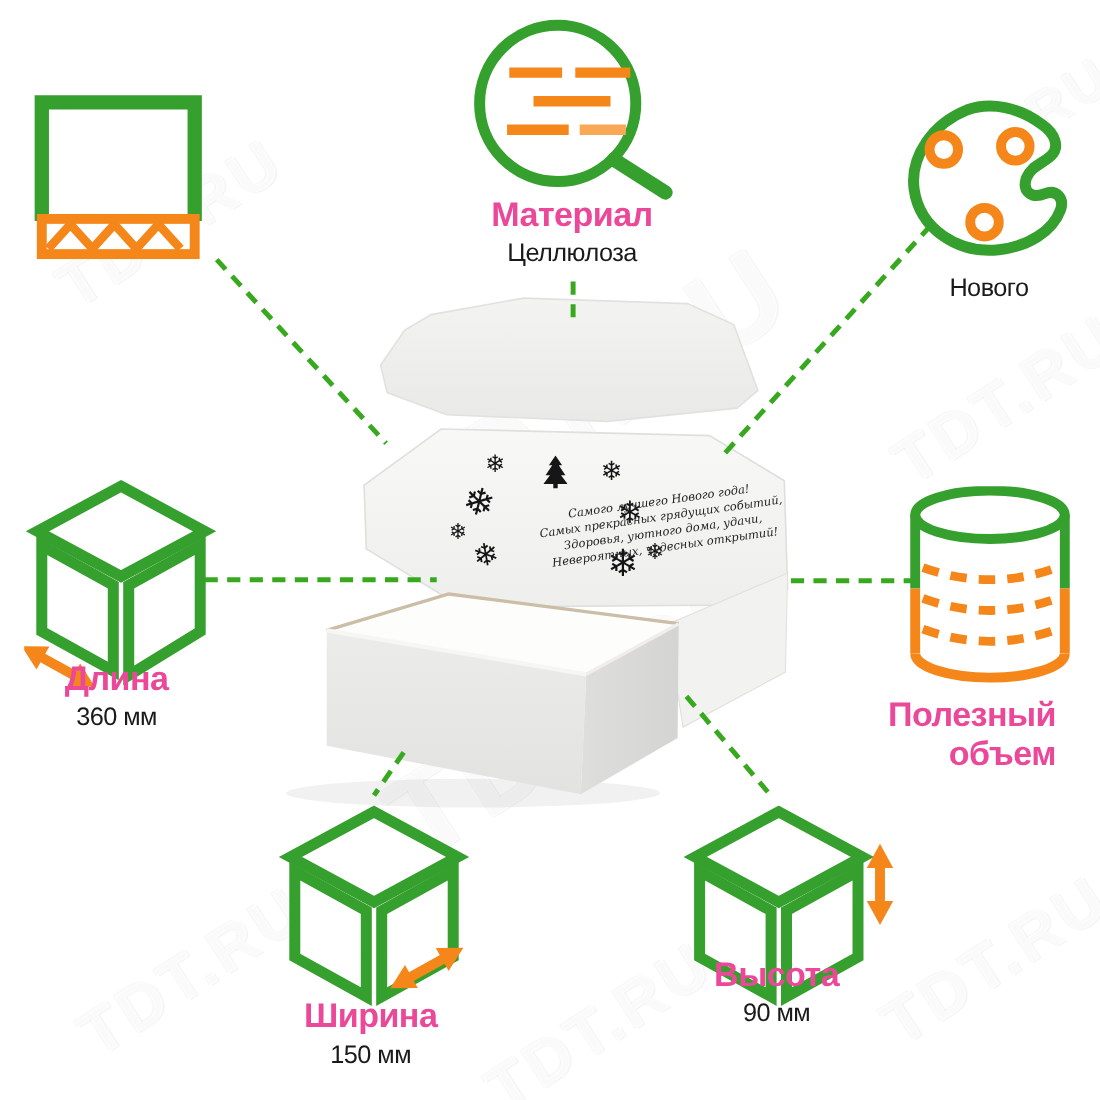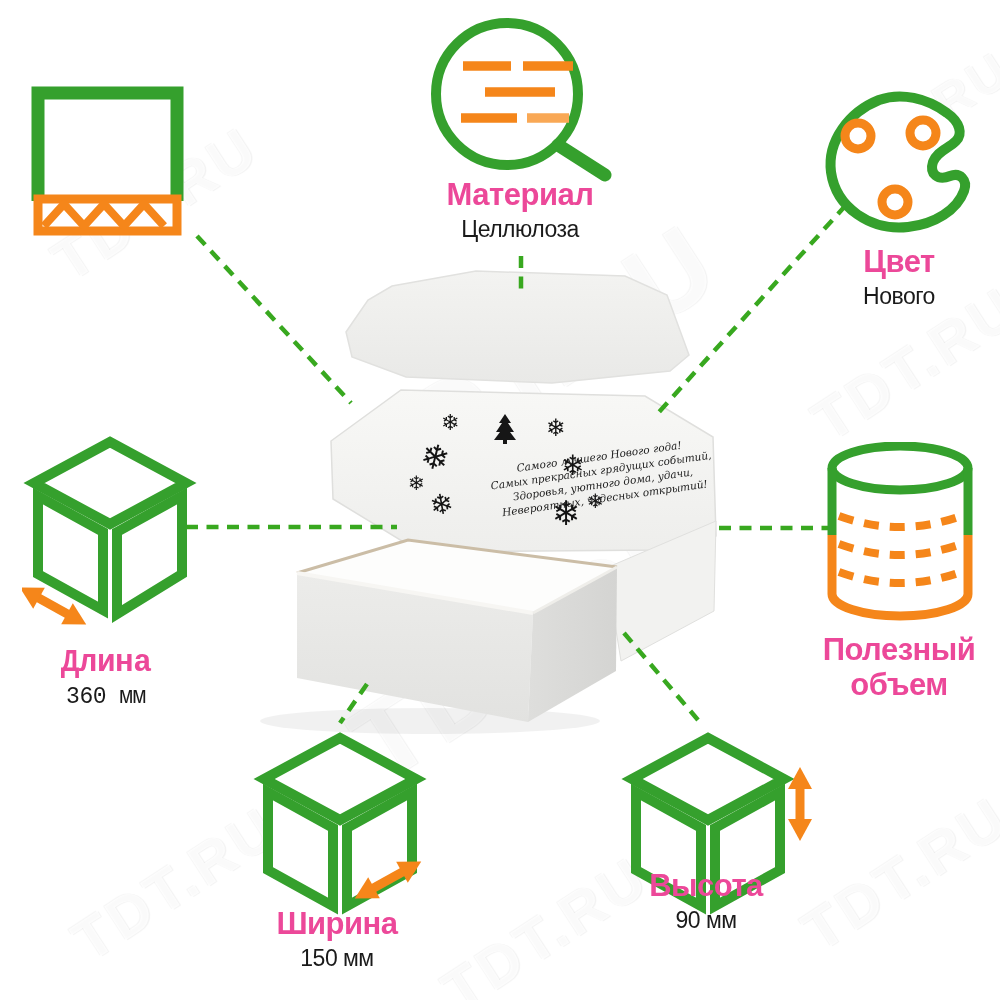--- a/index.html
+++ b/index.html
@@ -129,55 +129,54 @@
     <div class="fvalue">Целлюлоза</div>
   </div>
 
   <svg class="icon" style="left:818px;top:88px;" width="162" height="152" viewBox="0 0 162 152">
     <path d="M61,12 C31,24 9,53 13,84 C18,120 53,143 90,139 C117,136 139,122 146,103 C150,92 142,84 132,88 C120,93 111,86 115,74 C119,63 130,61 138,53 C145,46 142,34 129,25 C109,10 83,4 61,12 Z" fill="#ffffff" stroke="#35A02D" stroke-width="10" stroke-linejoin="round"></path>
     <circle cx="40" cy="48" r="13" fill="none" stroke="#F5861A" stroke-width="9"></circle>
     <circle cx="105" cy="45" r="13" fill="none" stroke="#F5861A" stroke-width="9"></circle>
     <circle cx="77" cy="114" r="13" fill="none" stroke="#F5861A" stroke-width="9"></circle>
   </svg>
   <div class="feat-text" style="left:799px;top:245px;width:200px;">
-    <div class="flabel">Цвет</div>
     <div class="fvalue">Нового</div>
   </div>
 
   <svg class="icon" style="left:22px;top:436px;" width="175" height="195" viewBox="0 0 175 195">
     <g fill="#ffffff" stroke="#35A02D" stroke-width="10">
       <polygon points="88,6 164,47 88,88 12,47"></polygon>
       <polygon points="16,60 81,96 81,174 16,138"></polygon>
       <polygon points="95,96 160,60 160,138 95,178"></polygon>
     </g>
     <g transform="translate(31,170) rotate(29)" fill="#F5861A">
       <rect x="-18" y="-4.5" width="36" height="9"></rect>
       <polygon points="-38,0 -16,-12 -16,12"></polygon>
       <polygon points="38,0 16,-12 16,12"></polygon>
     </g>
   </svg>
-  <div class="feat-text" style="left:6px;top:646px;width:200px;font-family:Liberation Mono, monospace;">
+  <div class="feat-text" style="left:6px;top:600px;width:200px;">
     <div class="flabel">Длина</div>
     <div class="fvalue">360 мм</div>
   </div>
 
   <svg class="icon" style="left:825px;top:442px;" width="150" height="180" viewBox="0 0 150 180">
     <ellipse cx="75" cy="26" rx="68" ry="22" fill="#ffffff" stroke="#35A02D" stroke-width="9"></ellipse>
     <line x1="7" y1="26" x2="7" y2="93" stroke="#35A02D" stroke-width="9"></line>
     <line x1="143" y1="26" x2="143" y2="93" stroke="#35A02D" stroke-width="9"></line>
     <line x1="7" y1="93" x2="7" y2="152" stroke="#F5861A" stroke-width="9"></line>
     <line x1="143" y1="93" x2="143" y2="152" stroke="#F5861A" stroke-width="9"></line>
     <path d="M7,152 A68,22 0 0 0 143,152" fill="#ffffff" stroke="#F5861A" stroke-width="9"></path>
     <g fill="none" stroke="#F5861A" stroke-width="8" stroke-dasharray="15 11">
       <path d="M14,74 Q75,96 136,74"></path>
       <path d="M14,102 Q75,124 136,102"></path>
       <path d="M14,130 Q75,152 136,130"></path>
     </g>
   </svg>
-  <div class="feat-text" style="left:799px;top:633px;width:200px;">
+  <div class="feat-text" style="left:760px;top:633px;width:200px;text-align:right;">
     <div class="flabel">Полезный объем</div>
   </div>
 
   <svg class="icon" style="left:248px;top:732px;" width="185" height="185" viewBox="0 0 185 185">
     <g fill="#ffffff" stroke="#35A02D" stroke-width="10">
       <polygon points="92,6 168,47 92,88 16,47"></polygon>
       <polygon points="20,60 85,96 85,174 20,138"></polygon>
       <polygon points="99,96 164,60 164,138 99,174"></polygon>
     </g>
     <g transform="translate(140,148) rotate(-29)" fill="#F5861A">

